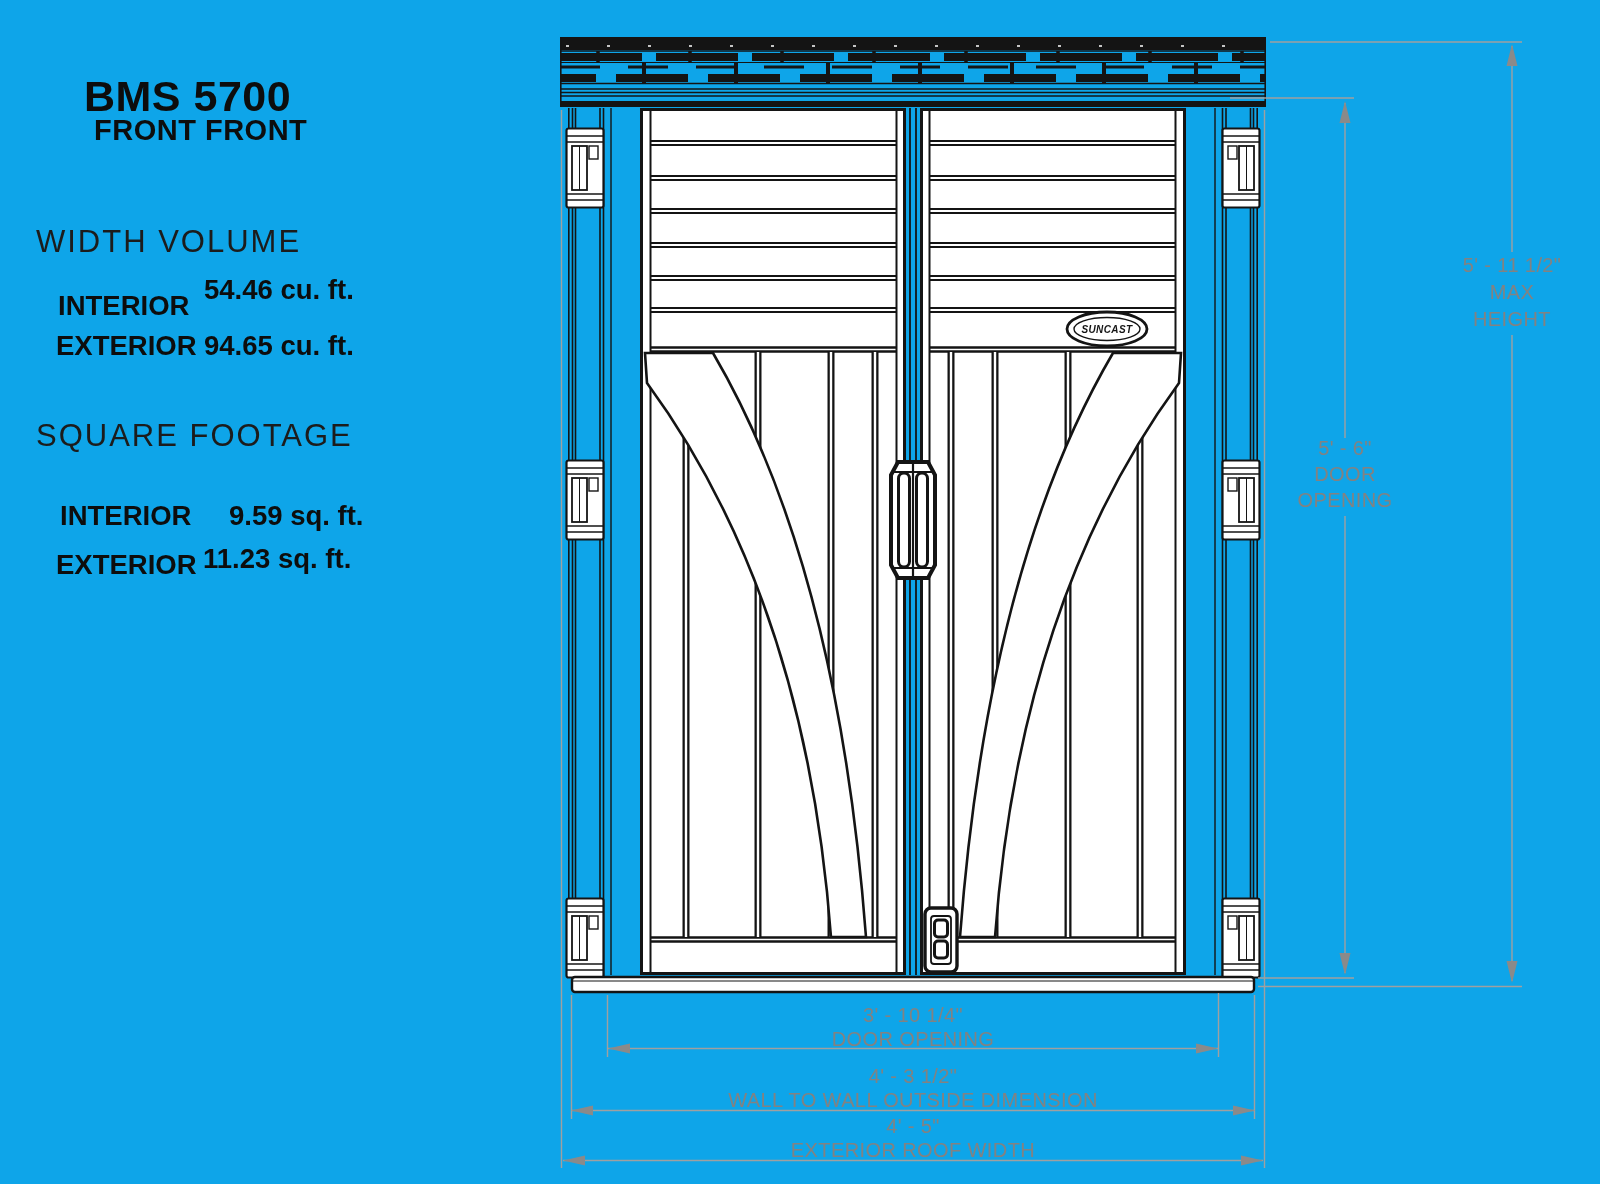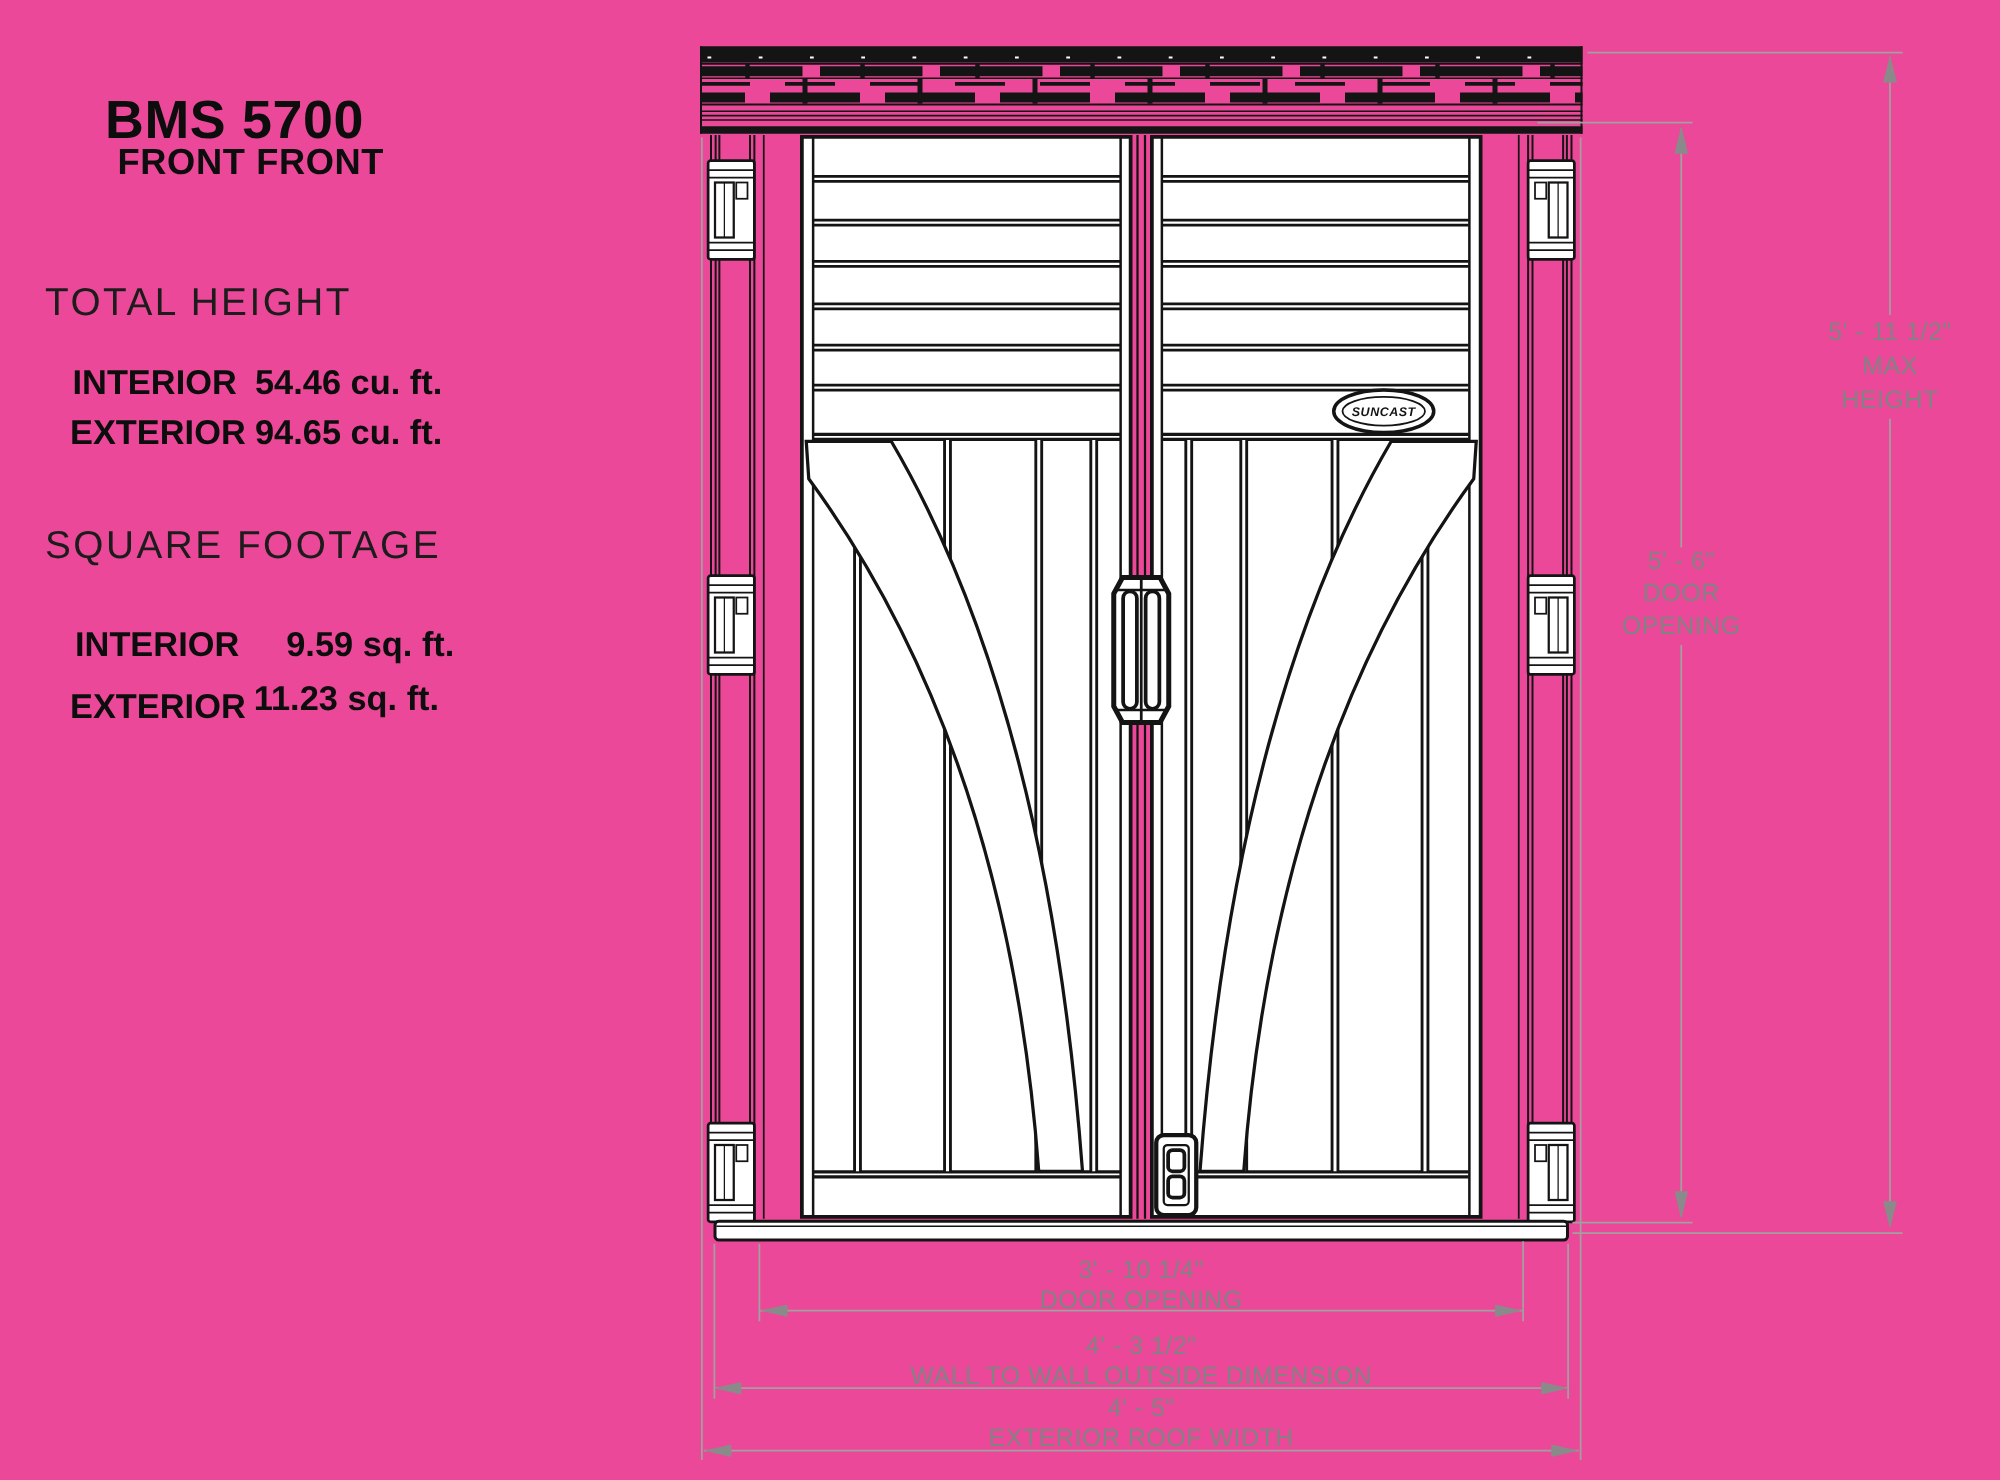--- a/index.html
+++ b/index.html
@@ -1,45 +1,45 @@
 <!DOCTYPE html>
 <html><head>
 <meta charset="utf-8">
 <style>
   html,body{margin:0;padding:0;background:#fff;}
-  .canvas{position:relative;width:1600px;height:1184px;background:#ec4899;overflow:hidden;
+  .canvas{position:relative;width:1600px;height:1184px;background:#0ea5e9;overflow:hidden;
           font-family:"Liberation Sans", sans-serif;color:#0d0d0d;}
   .abs{position:absolute;white-space:nowrap;}
   .title{left:84px;top:72px;font-size:43px;font-weight:700;letter-spacing:0.5px;}
   .subtitle{left:94px;top:114px;font-size:29px;font-weight:700;letter-spacing:0.5px;}
   .sec-head{font-size:31px;font-weight:400;letter-spacing:2px;color:#1c1c1c;}
   .tv-head{left:36px;top:224px;}
   .sf-head{left:36px;top:418px;}
   .row-label{font-size:27.5px;font-weight:700;margin-left:20px;}
   .row-value{font-size:27.5px;font-weight:700;}
-  .tv-r1-l{left:38px;top:290px;} .tv-r1-v{left:204px;top:290px;text-align:center;}
+  .tv-r1-l{left:38px;top:290px;} .tv-r1-v{left:204px;top:274px;text-align:center;}
   .tv-r2-l{left:36px;top:330px;} .tv-r2-v{left:204px;top:330px;}
   .sf-r1-l{left:40px;top:500px;} .sf-r1-v{left:218px;top:500px;margin-left:11px;}
   .sf-r2-l{left:36px;top:549px;} .sf-r2-v{left:203px;top:543px;}
   svg{position:absolute;left:0;top:0;}
   svg text{font-family:"Liberation Sans", sans-serif;fill:#828282;}
   .dimval{font-size:20px;letter-spacing:0.4px;}
   .dimlab{font-size:20px;letter-spacing:0.4px;}
   .logo-text{font-size:10px;font-weight:700;font-style:italic;fill:#141414;letter-spacing:0.4px;}
 </style>
 </head>
 <body>
 
 <div class="canvas">
 
   <div>
     <div class="abs title">BMS 5700</div>
     <div class="abs subtitle">FRONT FRONT</div>
 
-    <div class="abs sec-head tv-head">TOTAL HEIGHT</div>
+    <div class="abs sec-head tv-head">WIDTH VOLUME</div>
     <div class="abs row-label tv-r1-l">INTERIOR</div>
     <div class="abs row-value tv-r1-v">54.46 cu. ft.</div>
     <div class="abs row-label tv-r2-l">EXTERIOR</div>
     <div class="abs row-value tv-r2-v">94.65 cu. ft.</div>
 
     <div class="abs sec-head sf-head">SQUARE FOOTAGE</div>
     <div class="abs row-label sf-r1-l">INTERIOR</div>
     <div class="abs row-value sf-r1-v">9.59 sq. ft.</div>
     <div class="abs row-label sf-r2-l">EXTERIOR</div>
     <div class="abs row-value sf-r2-v">11.23 sq. ft.</div>

